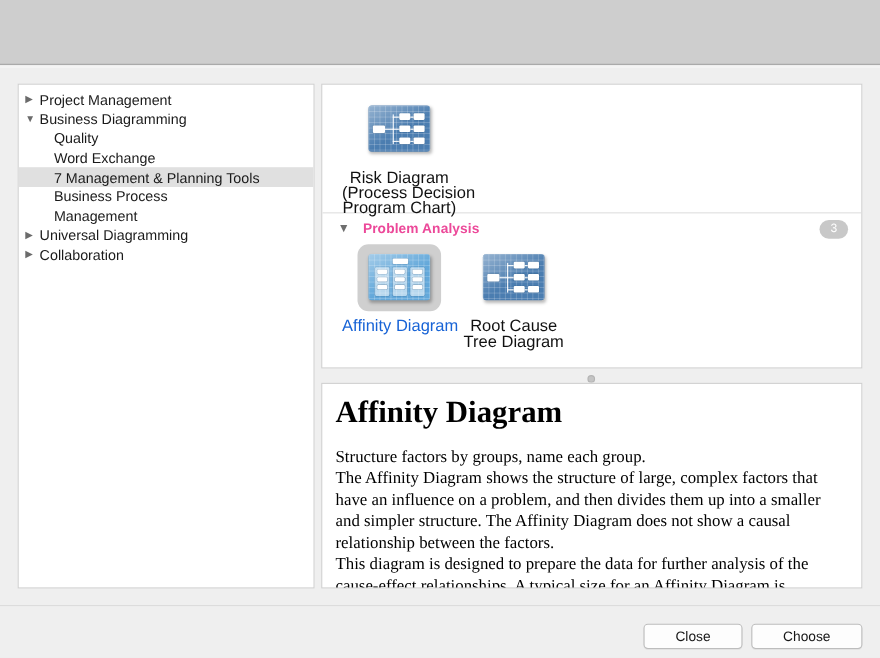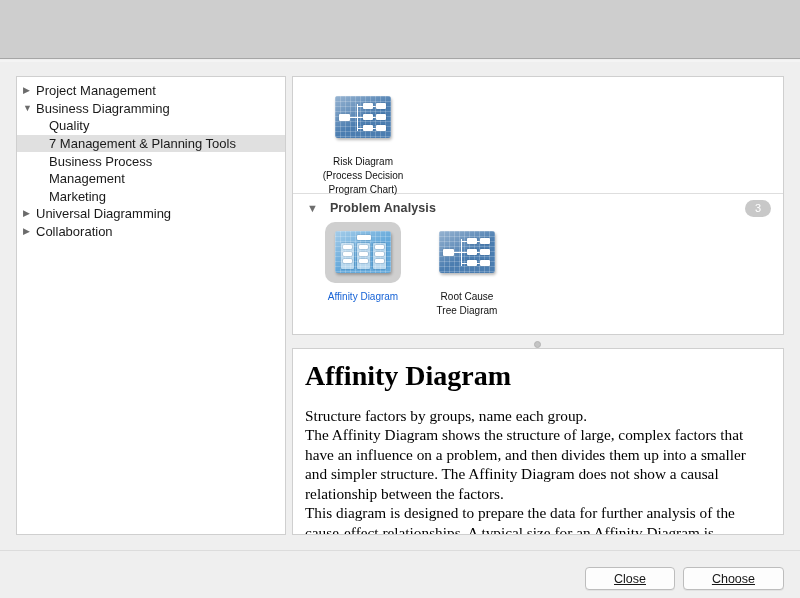--- a/index.html
+++ b/index.html
@@ -84,21 +84,21 @@
     box-sizing: border-box;
   }
   .tile {
     width: 104px;
     display: inline-block;
     vertical-align: top;
     text-align: center;
   }
   .tile-pad { padding: 10px 0 0 0; }
   .tile-caption {
-    font-size: 10px;
+    font-size: 15px;
     line-height: 14px;
     color: #111111;
     margin-top: 7px;
   }
   .tile.selected .tile-caption { color: #1763d6; }
   .tile-iconwrap {
     display: inline-block;
     padding: 9px 10px 10px 10px;
     border-radius: 10px;
   }
@@ -107,21 +107,21 @@
   .group-header {
     display: flex; align-items: center;
     height: 28px;
     padding: 0 12px 0 14px;
   }
   .group-tw {
     font-size: 11px; color: #6e6e6e;
     margin-right: 12px; line-height: 1;
   }
   .group-title {
-    font-size: 12.5px; font-weight: bold; color: #404040;
+    font-size: 12.5px; font-weight: bold; color: #ec4899;
     letter-spacing: .1px;
   }
   .group-badge {
     margin-left: auto;
     min-width: 26px; height: 17px;
     border-radius: 9px;
     background: #c8c8c8;
     color: #ffffff;
     font-size: 11px;
     display: flex; align-items: center; justify-content: center;
@@ -183,21 +183,20 @@
     min-width: 79px;
     background: #fdfdfd;
     border: 1px solid #bdbdbd;
     border-radius: 4px;
     font-family: "Liberation Sans", sans-serif;
     font-size: 12.5px;
     color: #161616;
     box-shadow: 0 1px 0 rgba(0,0,0,.05);
     cursor: default;
     padding: 0 28px;
-    text-decoration: underline;
   }
   .btn-close  { right: 125px; }
   .btn-choose { right: 16px; }
   
   .dicon {
     position: relative;
     width: 56px; height: 42px;
     border-radius: 3px;
     box-shadow: 1px 2px 3px rgba(0,0,0,.28);
     overflow: hidden;
@@ -241,35 +240,35 @@
             <span class="tree-label">Project Management</span>
           </div>
           <div class="tree-row">
             <span class="tw">▼</span>
             <span class="tree-label">Business Diagramming</span>
           </div>
           <div class="tree-row child">
             <span class="tw blank">▶</span>
             <span class="tree-label">Quality</span>
           </div>
+          <div class="tree-row child">
+            <span class="tw blank">▶</span>
+            <span class="tree-label">Word Exchange</span>
+          </div>
           <div class="tree-row child selected">
             <span class="tw blank">▶</span>
             <span class="tree-label">7 Management &amp; Planning Tools</span>
           </div>
           <div class="tree-row child">
             <span class="tw blank">▶</span>
             <span class="tree-label">Business Process</span>
           </div>
           <div class="tree-row child">
             <span class="tw blank">▶</span>
             <span class="tree-label">Management</span>
-          </div>
-          <div class="tree-row child">
-            <span class="tw blank">▶</span>
-            <span class="tree-label">Marketing</span>
           </div>
           <div class="tree-row">
             <span class="tw">▶</span>
             <span class="tree-label">Universal Diagramming</span>
           </div>
           <div class="tree-row">
             <span class="tw">▶</span>
             <span class="tree-label">Collaboration</span>
           </div>
         </div>

